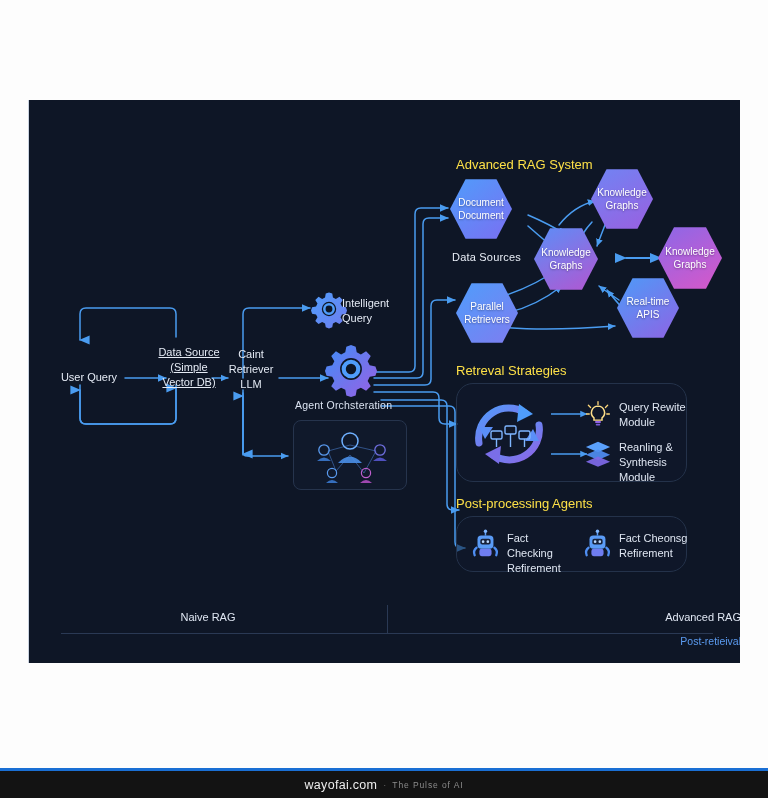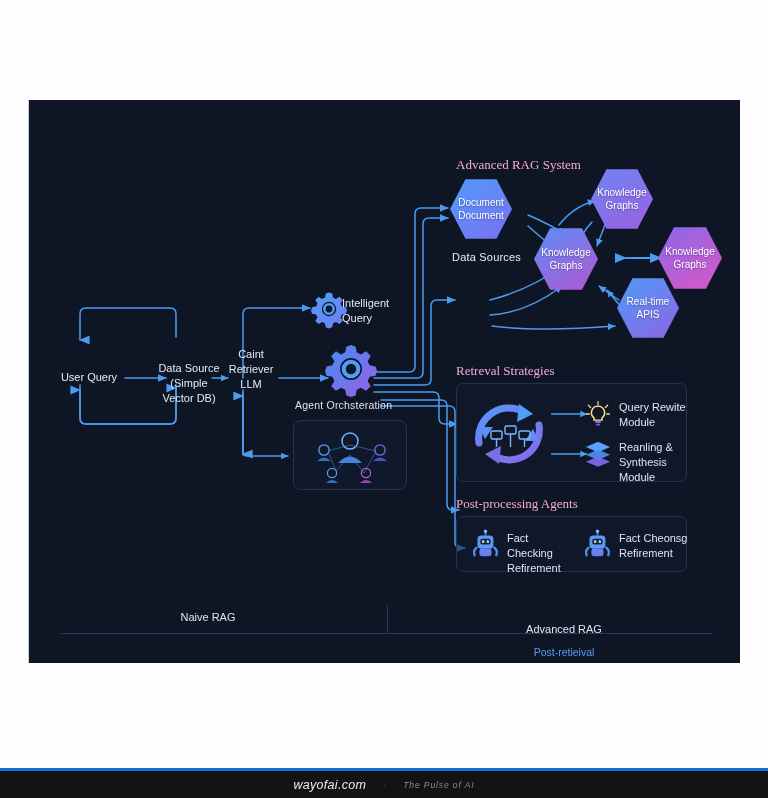--- a/index.html
+++ b/index.html
@@ -16,21 +16,21 @@
     position: absolute; left: 28px; top: 100px;
     width: 712px; height: 563px;
     background: #0e1626;
     border-left: 1px solid #c9d2e0;
     overflow: hidden;
   }
 
   .lbl { position: absolute; color: #e9eef7; white-space: nowrap; letter-spacing: .2px; }
 
   
-  .sec-title { font-size: 13px; color: #f9a8d4; font-family: Liberation Serif, serif; }
+  .sec-title { font-size: 13px; color: #fde047; }
 
   
   .flow-t { font-size: 11px; color: #e4eaf4; line-height: 15px; text-align: center; }
 
   
   .gear { position: absolute; }
 
   
   .hex {
     position: absolute;
@@ -38,21 +38,21 @@
     display: flex; flex-direction: column;
     align-items: center; justify-content: center;
     color: #fff; font-size: 10px; line-height: 13px; text-align: center;
     text-shadow: 0 1px 2px rgba(0,0,0,.35);
   }
 
   
   .panel {
     position: absolute;
     border: 1px solid #24324a;
-    border-radius: 7px;
+    border-radius: 17px;
     background: rgba(16,26,44,.55);
   }
 
   
   #agentbox {
     position: absolute; left: 264px; top: 320px;
     width: 114px; height: 70px;
     border: 1px solid #26344d; border-radius: 8px;
     background: rgba(17,27,46,.7);
   }
@@ -60,21 +60,21 @@
   
   .legend-main { font-size: 11px; color: #dfe6f2; }
   .legend-sub  { font-size: 10.5px; color: #5b9bf0; }
   .legend-rule { position: absolute; height: 1px; background: #2a3954; }
   .legend-div  { position: absolute; width: 1px; background: #2a3954; }
 
   
   #accent { position: absolute; left: 0; top: 768px; width: 768px; height: 3px; background: #1a6fd4; }
   #footer {
     position: absolute; left: 0; top: 771px; width: 768px; height: 27px;
-    background: #131313; display: flex; align-items: center; justify-content: center; gap: 17px; font-style: italic;
+    background: #131313; display: flex; align-items: center; justify-content: center; gap: 6px;
   }
   #footer .dom { font-size: 12.5px; color: #ededed; letter-spacing: .3px; }
   #footer .dot { font-size: 9px; color: #6a6a6a; }
   #footer .tag { font-size: 8.5px; color: #8c8c8c; letter-spacing: .9px; }
 
   svg { overflow: visible; }
 </style>
 </head>
 <body>
 
@@ -144,21 +144,21 @@
         <path d="M597,158 L632,158" marker-end="url(#ah)" marker-start="url(#ah)" stroke-width="2"></path>
       </g>
 
       <path d="M520,158 L533,158" stroke="#7aa8e0" stroke-width="1.4" stroke-dasharray="2.5 2.5" fill="none" marker-end="url(#ahs)"></path>
     </svg>
 
     <div class="flow-t" style="left:24px;top:270px;width:72px;position:absolute;">
       <span>User Query</span>
     </div>
 
-    <div class="flow-t" style="left:118px;top:261px;width:84px;position:absolute;">
+    <div class="flow-t" style="left:118px;top:245px;width:84px;position:absolute;text-decoration:underline;">
       <div>Data Source</div>
       <div>(Simple</div>
       <div>Vector DB)</div>
     </div>
 
     <div class="flow-t" style="left:188px;top:247px;width:68px;position:absolute;">
       <div>Caint</div>
       <div>Retriever</div>
       <div>LLM</div>
     </div>
@@ -233,20 +233,24 @@
     <div class="hex" style="left:505px;top:127px;width:64px;height:64px;background:linear-gradient(150deg,#5a8ff8,#b455d0);">
       <div>Knowledge</div>
       <div>Graphs</div>
     </div>
 
     <div class="hex" style="left:629px;top:126px;width:64px;height:64px;background:linear-gradient(150deg,#8a68e8,#d957c8);">
       <div>Knowledge</div>
       <div>Graphs</div>
     </div>
 
+    <div class="hex" style="left:427px;top:182px;width:62px;height:62px;background:linear-gradient(140deg,#4f9dfb,#7f7cf0);">
+      <div>Parallel</div>
+      <div>Retrievers</div>
+    </div>
 
     <div class="hex" style="left:588px;top:177px;width:62px;height:62px;background:linear-gradient(145deg,#4d9bf8,#8f63e4);">
       <div>Real-time</div>
       <div>APIS</div>
     </div>
 
     <div class="sec-title" style="position:absolute;left:427px;top:263px;">Retreval Strategies</div>
 
     <div class="panel" style="left:427px;top:283px;width:231px;height:99px;">
 
@@ -347,28 +351,28 @@
           <path d="M27 20 q4 3 2 8" stroke="#4f8ef2" stroke-width="2.4" fill="none" stroke-linecap="round"></path>
         </svg>
       </div>
       <div class="flow-t" style="position:absolute;left:162px;top:14px;width:72px;text-align:left;color:#dfe6f2;">
         <div>Fact Cheonsg</div>
         <div>Refirement</div>
       </div>
     </div>
 
     <div class="legend-main" style="position:absolute;left:0;top:511px;width:358px;text-align:center;">Naive RAG</div>
-    <div class="legend-main" style="position:absolute;left:358px;top:511px;width:354px;text-align:center;margin-top:12px;">Advanced RAG</div>
+    <div class="legend-main" style="position:absolute;left:358px;top:511px;width:354px;text-align:right;">Advanced RAG</div>
 
     <div class="legend-rule" style="left:32px;top:533px;width:326px;"></div>
     <div class="legend-rule" style="left:358px;top:533px;width:326px;"></div>
     <div class="legend-div" style="left:358px;top:505px;height:28px;"></div>
 
     <div class="legend-sub" style="position:absolute;left:0;top:535px;width:358px;text-align:center;margin-top:44px;">Pre-retieival</div>
-    <div class="legend-sub" style="position:absolute;left:358px;top:535px;width:354px;text-align:center;margin-top:11px;">Post-retieival</div>
+    <div class="legend-sub" style="position:absolute;left:358px;top:535px;width:354px;text-align:right;">Post-retieival</div>
 
   </div>
 
   <div id="accent"></div>
   <div id="footer">
     <span class="dom">wayofai.com</span>
     <span class="dot">·</span>
     <span class="tag">The Pulse of AI</span>
   </div>
 

